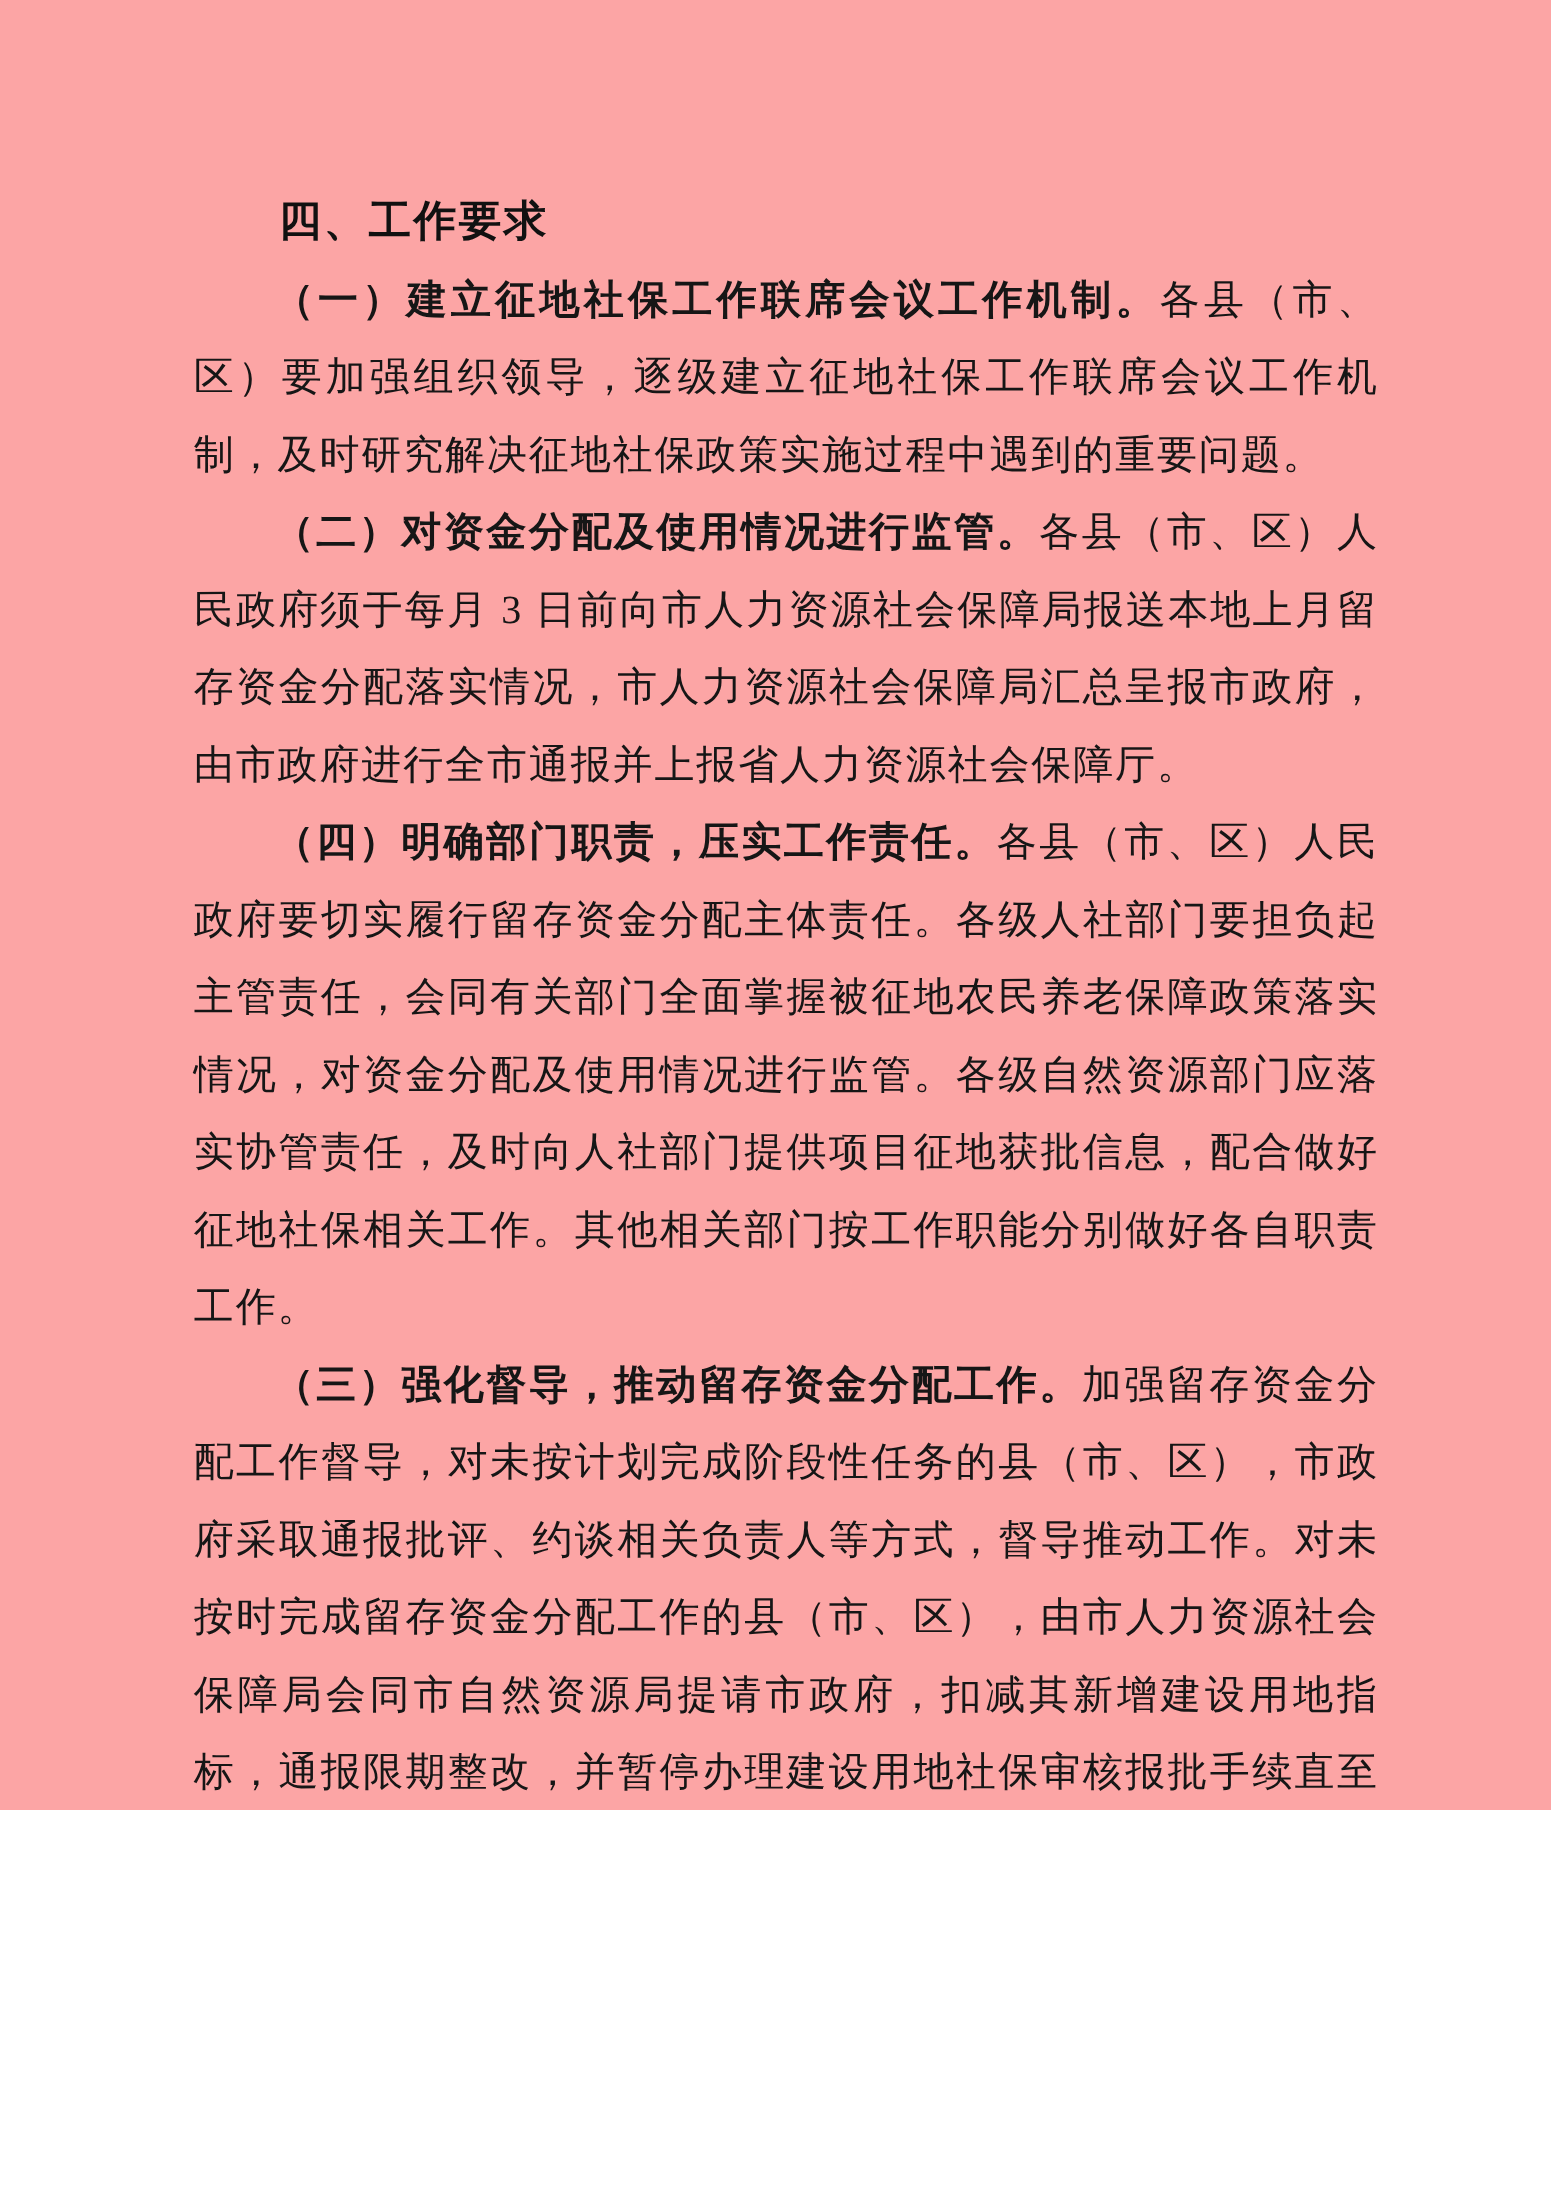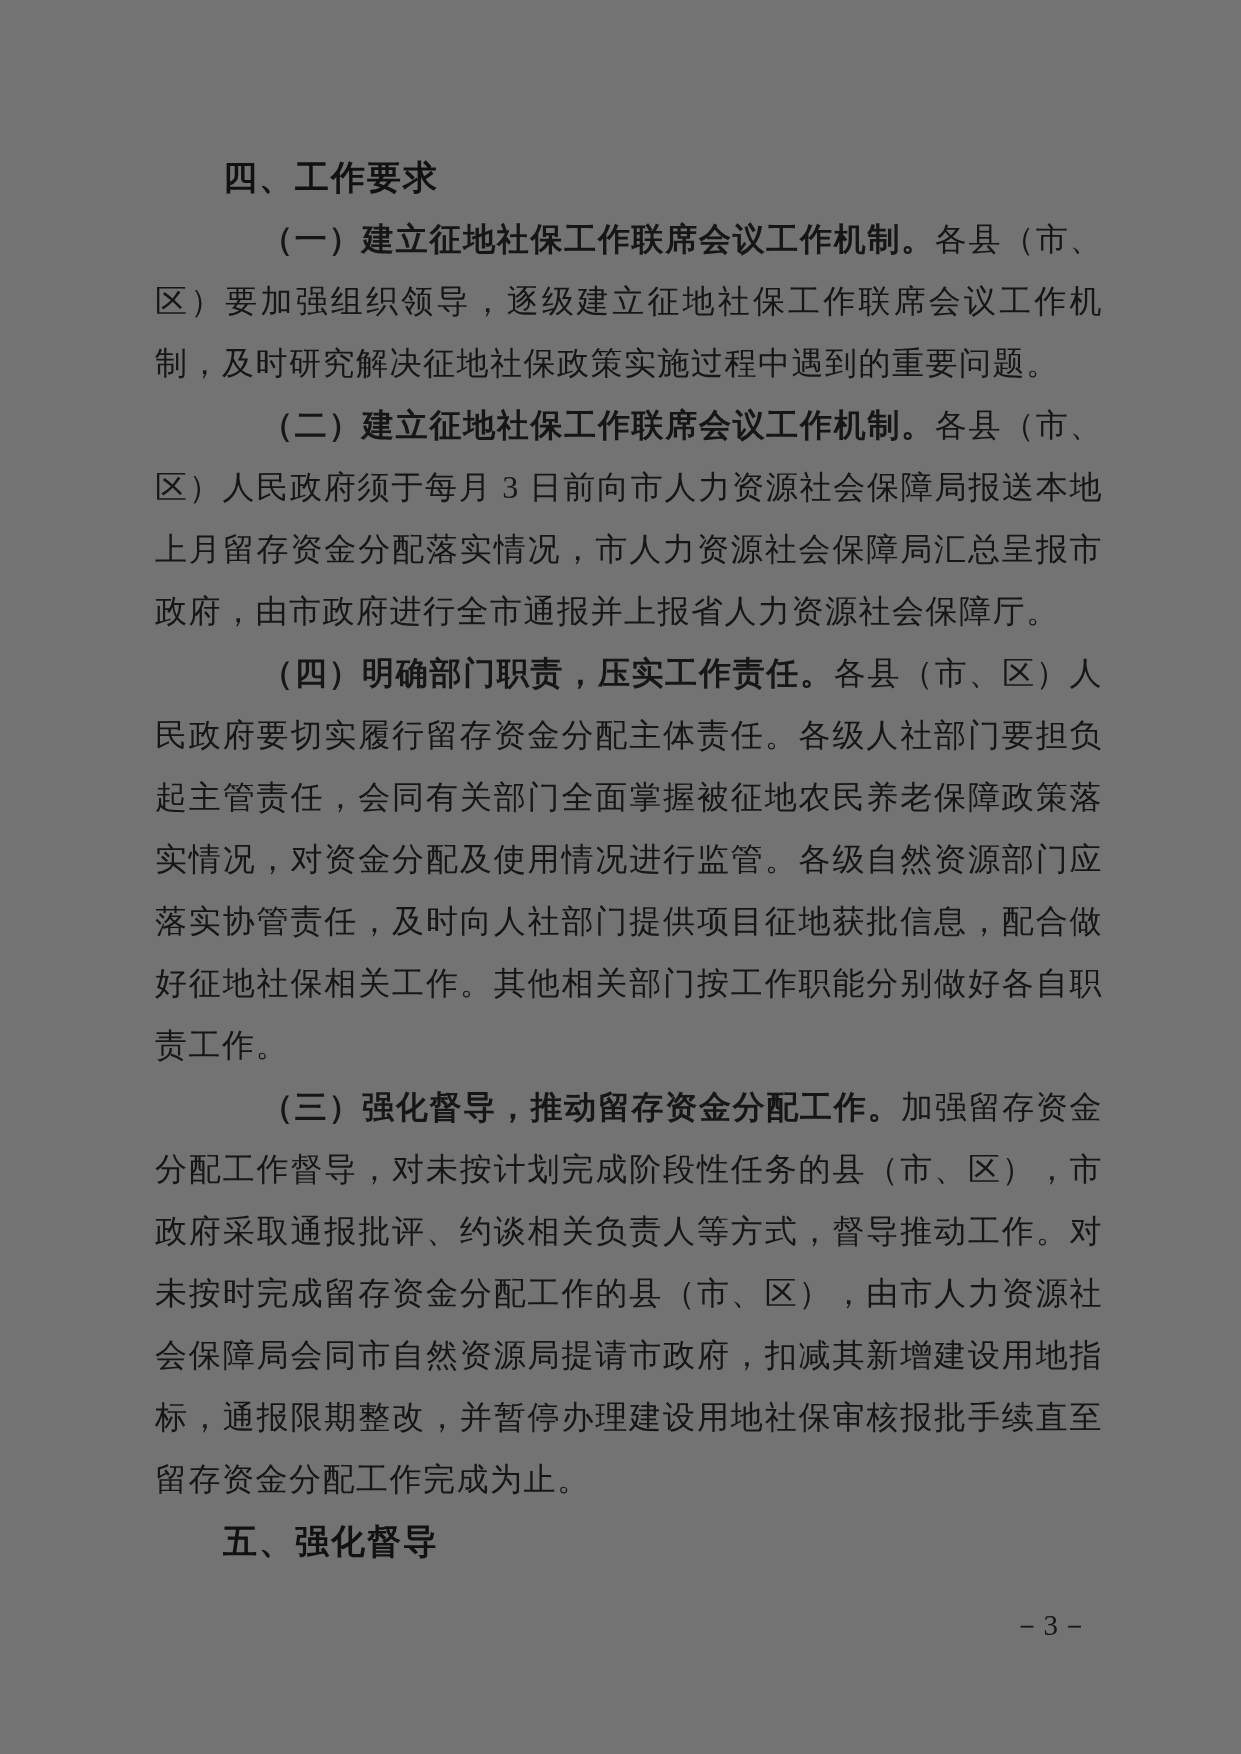--- a/index.html
+++ b/index.html
@@ -3,22 +3,22 @@
 <meta charset="utf-8">
 <style>
   html, body {
     margin: 0;
     padding: 0;
     background: #ffffff;
   }
   .page {
     position: relative;
     width: 1241px;
-    height: 1754px;
-    background: #737373;
+    height: 1448px;
+    background: #fca5a5;
     overflow: hidden;
     font-family: "Liberation Serif", "DejaVu Serif", serif;
     color: #141414;
   }
   .content {
     position: absolute;
     left: 155px;
     top: 146px;
     width: 948px;
   }
@@ -37,42 +37,41 @@
     font-size: 32px;
     line-height: 62px;
     text-align: justify;
     text-indent: 2em;
     letter-spacing: 1.5px;
     word-break: break-all;
     color: #161616;
   }
   .para .lead {
     font-weight: 700;
-    margin-left: 42px;
   }
   .page-number {
     position: absolute;
     top: 1606px;
     right: 150px;
     font-size: 29px;
     letter-spacing: 2px;
     color: #161616;
   }
 </style>
 </head>
 <body>
 
 <div class="page">
   <div class="content">
 
     <h2 class="heading">四、工作要求</h2>
 
     <p class="para"><span class="lead">（一）建立征地社保工作联席会议工作机制。</span><span>各县（市、区）要加强组织领导，逐级建立征地社保工作联席会议工作机制，及时研究解决征地社保政策实施过程中遇到的重要问题。</span></p>
 
-    <p class="para"><span class="lead">（二）建立征地社保工作联席会议工作机制。</span><span>各县（市、区）人民政府须于每月 3 日前向市人力资源社会保障局报送本地上月留存资金分配落实情况，市人力资源社会保障局汇总呈报市政府，由市政府进行全市通报并上报省人力资源社会保障厅。</span></p>
+    <p class="para"><span class="lead">（二）对资金分配及使用情况进行监管。</span><span>各县（市、区）人民政府须于每月 3 日前向市人力资源社会保障局报送本地上月留存资金分配落实情况，市人力资源社会保障局汇总呈报市政府，由市政府进行全市通报并上报省人力资源社会保障厅。</span></p>
 
     <p class="para"><span class="lead">（四）明确部门职责，压实工作责任。</span><span>各县（市、区）人民政府要切实履行留存资金分配主体责任。各级人社部门要担负起主管责任，会同有关部门全面掌握被征地农民养老保障政策落实情况，对资金分配及使用情况进行监管。各级自然资源部门应落实协管责任，及时向人社部门提供项目征地获批信息，配合做好征地社保相关工作。其他相关部门按工作职能分别做好各自职责工作。</span></p>
 
     <p class="para"><span class="lead">（三）强化督导，推动留存资金分配工作。</span><span>加强留存资金分配工作督导，对未按计划完成阶段性任务的县（市、区），市政府采取通报批评、约谈相关负责人等方式，督导推动工作。对未按时完成留存资金分配工作的县（市、区），由市人力资源社会保障局会同市自然资源局提请市政府，扣减其新增建设用地指标，通报限期整改，并暂停办理建设用地社保审核报批手续直至留存资金分配工作完成为止。</span></p>
 
     <h2 class="heading">五、强化督导</h2>
 
 
   </div>
 

